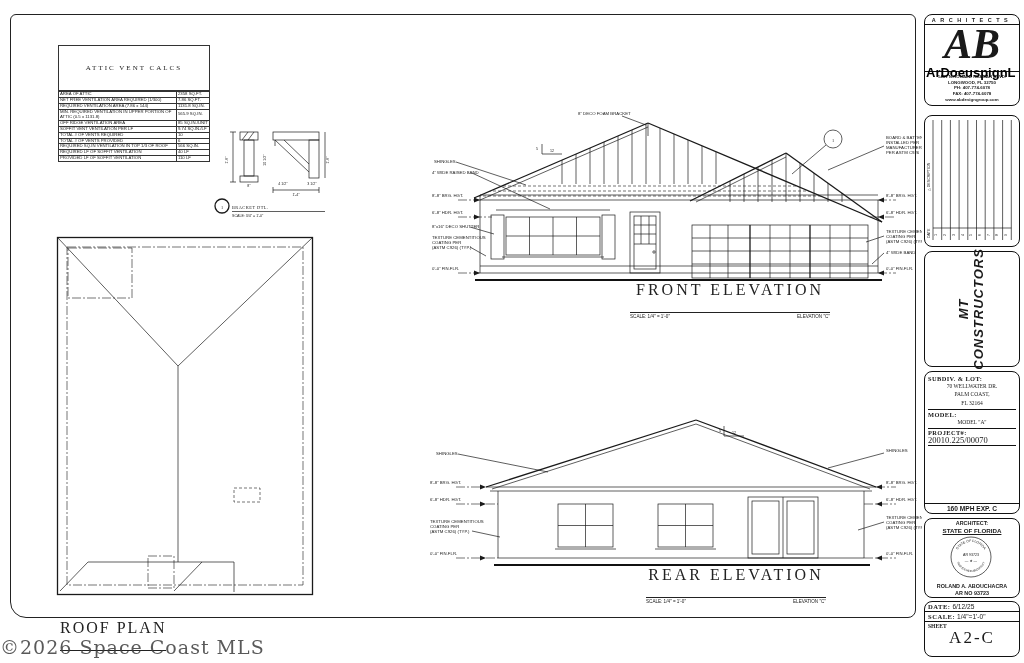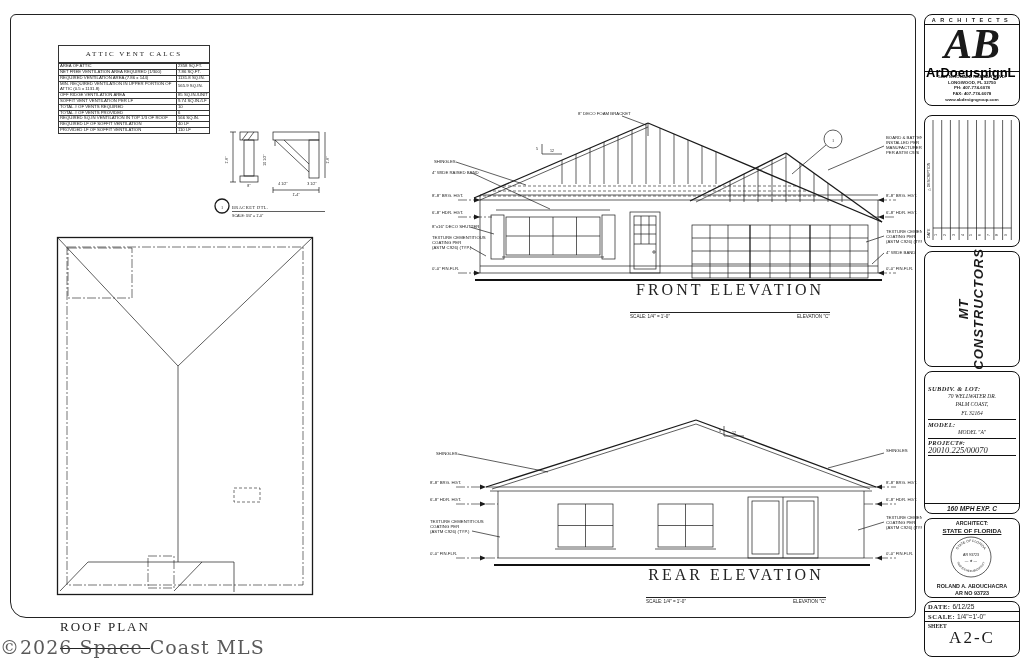--- a/index.html
+++ b/index.html
@@ -3,21 +3,21 @@
 <meta charset="utf-8">
 <style>
   html,body{margin:0;padding:0;background:#fff;}
   .sheet{position:relative;width:1024px;height:663px;background:#fff;overflow:hidden;
          font-family:"Liberation Sans",sans-serif;color:#1a1a1a;}
   .main-border{position:absolute;left:10px;top:14px;width:904px;height:602px;
                border:1.5px solid #222;border-radius:6px 6px 8px 16px;}
   
   .attic{position:absolute;left:58px;top:45px;width:152px;border-collapse:collapse;background:#fff;}
   .attic caption{border:0.7px solid #333;font-family:"Liberation Serif",serif;font-size:7px;
-                 letter-spacing:2px;text-align:center;padding:4px 0;caption-side:top;}
+                 letter-spacing:2px;text-align:center;padding:18px 0;caption-side:top;}
   .attic td{border:0.6px solid #333;font-size:4.3px;line-height:1.15;padding:0 1px;vertical-align:middle;}
   .attic td.v{width:27px;text-align:left;white-space:nowrap;}
   
   svg .ln{stroke:#1a1a1a;stroke-width:0.7;fill:none;}
   svg .ln2{stroke:#1a1a1a;stroke-width:1.3;fill:none;}
   svg .thick{stroke:#111;stroke-width:2.2;fill:none;}
   svg .dd{stroke:#1a1a1a;stroke-width:0.6;fill:none;stroke-dasharray:9 2 2 2;}
   svg .ds{stroke:#1a1a1a;stroke-width:0.6;fill:none;stroke-dasharray:3 2;}
   svg .t{font-family:"Liberation Sans",sans-serif;fill:#1a1a1a;font-size:4.3px;}
   svg .t35{font-size:3.6px;}
@@ -33,42 +33,42 @@
   .arch-head{font-size:5.5px;font-weight:bold;letter-spacing:4.5px;text-align:center;
              border-bottom:1px solid #111;padding:2px 0 1px 0;}
   .ab-logo{font-family:"Liberation Serif",serif;font-style:italic;font-weight:bold;font-size:42px;
            line-height:0.95;text-align:center;height:46px;}
   .ab-overlay{position:absolute;top:50px;left:1px;font-weight:bold;font-size:13px;white-space:nowrap;color:#000;}
   .ab-addr{border-top:1px solid #111;font-size:4.4px;font-weight:bold;text-align:center;
            line-height:1.3;padding:2px 1px;}
   .co-panel{display:flex;align-items:center;justify-content:center;}
   .co-rot{transform:rotate(-90deg);font-style:italic;font-weight:bold;font-size:13px;
           letter-spacing:1px;text-align:center;line-height:1.15;white-space:nowrap;}
-  .info{padding:12px 3px;font-size:5.5px;font-style:italic;}
+  .info{padding:2px 3px;font-size:5.5px;}
   .sec{border-bottom:1px solid #111;padding:1px 0 2px 0;}
   .sec-h{font-family:"Liberation Serif",serif;font-weight:bold;font-size:6.4px;letter-spacing:0.4px;}
   .ctr{text-align:center;font-family:"Liberation Serif",serif;line-height:1.5;}
   .proj-v{font-family:"Liberation Serif",serif;font-size:8.5px;margin-top:-1px;white-space:nowrap;
           border-bottom:1px solid #111;}
   .page-big{font-family:"Liberation Serif",serif;font-size:10.5px;letter-spacing:1px;text-align:center;margin-top:4px;}
   .page-sm{font-family:"Liberation Serif",serif;font-size:6.2px;text-align:center;line-height:1.5;}
   .wind{position:absolute;bottom:1px;left:0;right:0;text-align:center;font-weight:bold;font-size:6.6px;
         border-top:1px solid #111;padding-top:1px;}
   .seal-head{font-size:5.4px;font-weight:bold;text-align:center;line-height:1.25;padding-top:1px;}
   .seal-head .ul{text-decoration:underline;font-size:6.2px;}
   .seal-name{font-size:5.4px;font-weight:bold;text-align:center;line-height:1.3;}
   .issue-row{border-bottom:1px solid #111;font-size:6.6px;padding:1px 3px;}
   .issue-row b{font-family:"Liberation Serif",serif;letter-spacing:0.5px;}
   .sheet-lbl{font-size:5.6px;font-weight:bold;font-family:"Liberation Serif",serif;padding:1px 3px 0 3px;}
   .sheet-num{font-family:"Liberation Serif",serif;font-size:17px;letter-spacing:2px;text-align:center;line-height:1;}
   
   .wm{position:absolute;left:0px;top:636px;font-family:"DejaVu Serif",serif;font-size:19px;
       color:#3d3d3d;opacity:0.85;letter-spacing:1px;white-space:nowrap;z-index:9;}
   .roofplan-title{position:absolute;left:60px;top:619px;z-index:1;}
-  .roofplan-title .big{font-size:13px;letter-spacing:2px;}
+  .roofplan-title .big{font-size:16px;letter-spacing:2px;}
 </style>
 </head>
 <body>
 
 <div class="sheet">
   <div class="main-border"></div>
 
   <table class="attic">
     <caption>ATTIC VENT CALCS</caption>
     <tbody>

